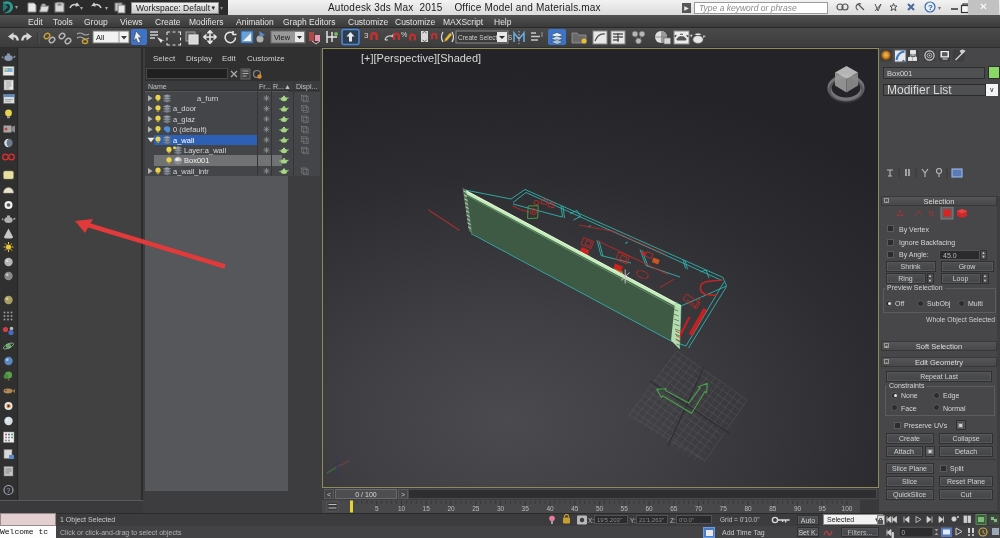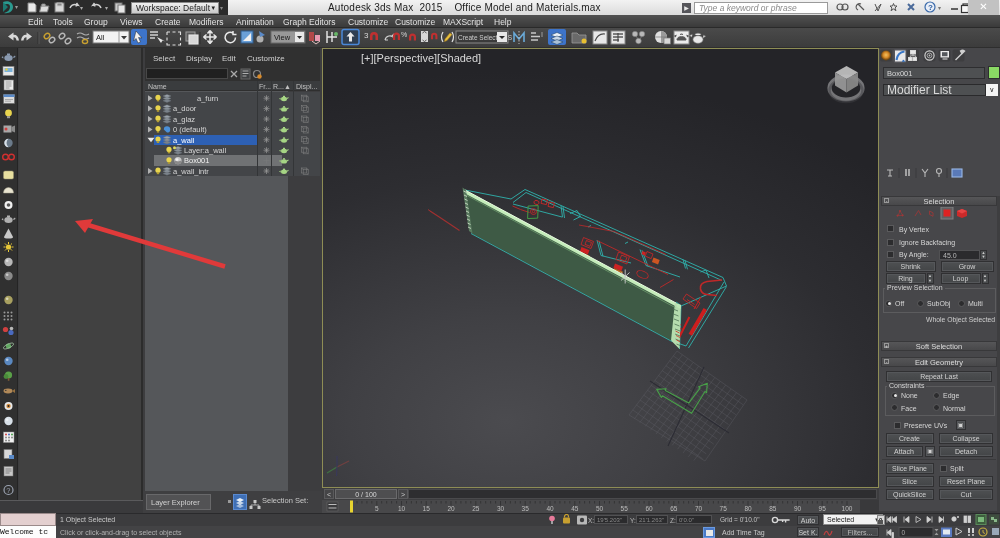--- a/index.html
+++ b/index.html
@@ -897,44 +897,20 @@
           <circle cx="89" cy="22" r="1.1"></circle>
         </g>
     <circle cx="99" cy="19" r="4" fill="none" stroke="#c8b040" stroke-width="1.2"></circle>
         <path d="M99 17 v2.5 l2 1" stroke="#c8b040" fill="none"></path>
     <rect x="108" y="15" width="7" height="7" fill="#9aa8b8"></rect>
   </svg>
 </div>
 <div class="abs" style="left:0;top:500px;width:143px;height:13px;background:#3a3a3c;border-top:1px solid #5a5a5c;overflow:hidden;">
   <div style="position:absolute;left:8px;top:10px;font-size:7.5px;color:#9a9a9a;">Select&nbsp;&nbsp;&nbsp;&nbsp;Display&nbsp;&nbsp;&nbsp;&nbsp;Edit</div>
 </div>
-<div class="abs" id="letab">
-  <div class="abs" style="left:3px;top:3px;width:65px;height:16px;background:#525254;border:1px solid #68686a;color:#d2d2d2;font-size:7.5px;line-height:15px;padding-left:4px;">Layer Explorer</div>
-  <div class="abs" style="left:85px;top:9px;width:3px;height:3px;background:#9a9a9a;"></div>
-  <div class="abs" style="left:90px;top:3px;width:14px;height:16px;background:#3f6fb5;border:1px solid #5a8ad0;">
-    <svg width="12" height="14" viewBox="0 0 12 14">
-          <g fill="#e8f0f8">
-            <path d="M2 5 l4 -2 l4 2 l-4 2 z"></path>
-            <path d="M2 8 l4 -2 l4 2 l-4 2 z" opacity="0.8"></path>
-            <path d="M2 11 l4 -2 l4 2 l-4 2 z" opacity="0.6"></path>
-          </g>
-        </svg>
-  </div>
-  <div class="abs" style="left:106px;top:6px;">
-    <svg width="12" height="12" viewBox="0 0 12 12">
-          <g fill="#c8c8c8">
-            <rect x="4.5" y="1" width="3" height="3"></rect>
-            <rect x="0.5" y="7" width="3" height="3"></rect>
-            <rect x="8.5" y="7" width="3" height="3"></rect>
-            <path d="M6 4 v2 M2 7 v-1 h8 v1" stroke="#c8c8c8" fill="none" stroke-width="0.8"></path>
-          </g>
-        </svg>
-  </div>
-  <div class="abs" style="left:119px;top:5px;font-size:7.5px;color:#c8c8c8;">Selection Set:</div>
-</div>
 <div class="abs" id="minilisten_p"></div>
 <div class="abs" id="minilisten_w">Welcome tc</div>
 
 <svg class="abs" style="left:0;top:0;pointer-events:none;z-index:50" width="1000" height="538" viewBox="0 0 1000 538">
   <line x1="88" y1="225" x2="225" y2="266.5" stroke="#e03a3a" stroke-width="4.5"></line>
   <path d="M75 221 L93 219 L85 233 Z" fill="#e03a3a"></path>
 </svg>
 
 </div>
 </body></html>

